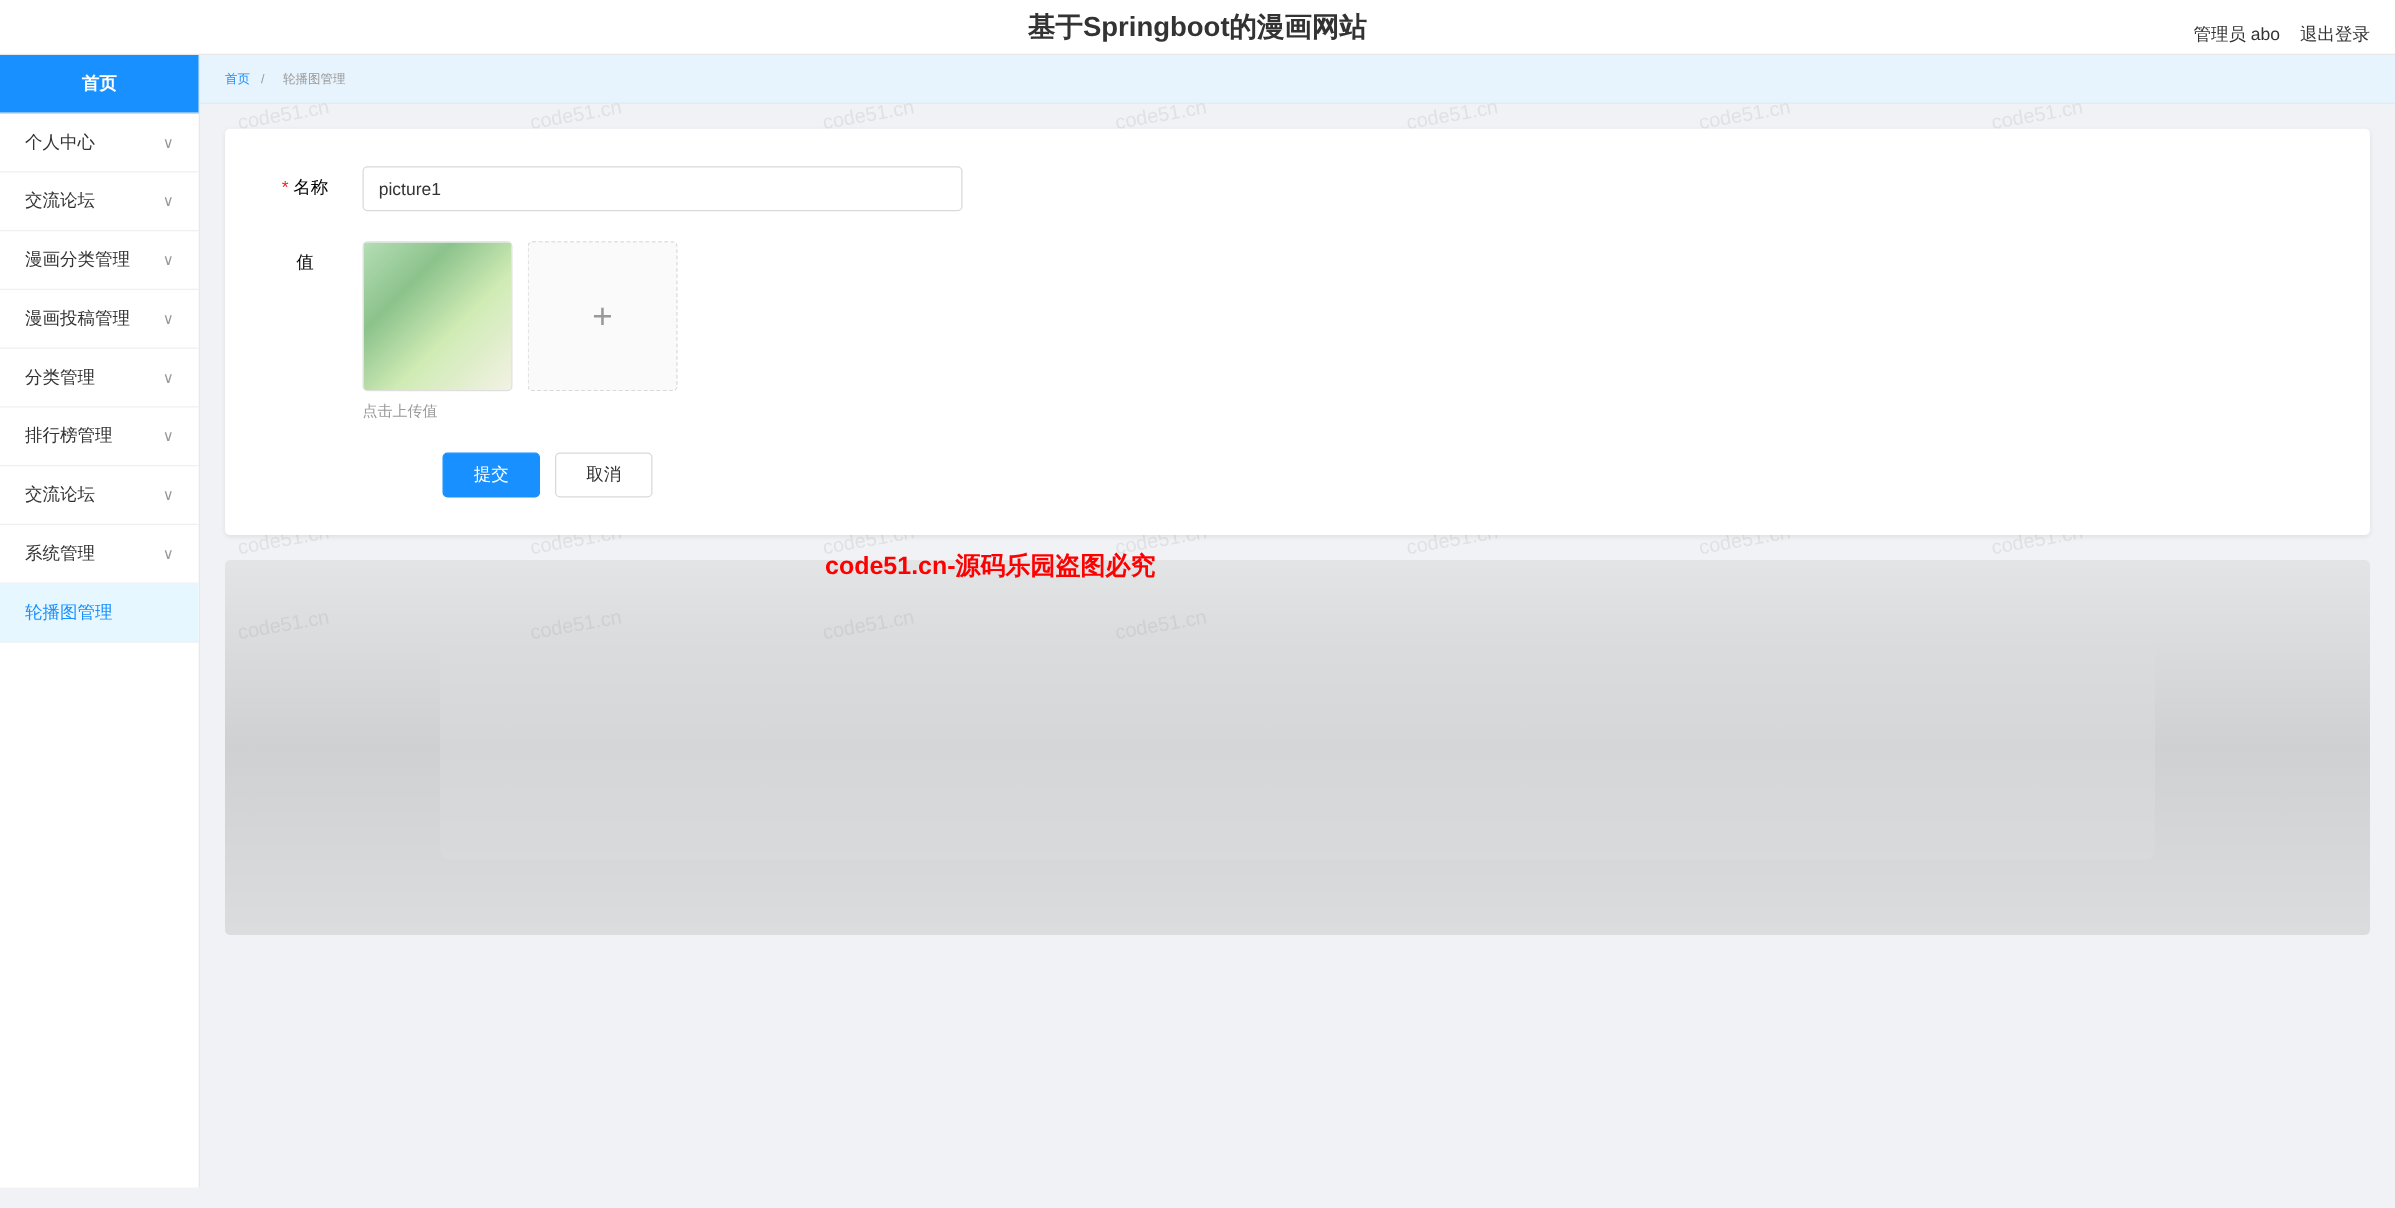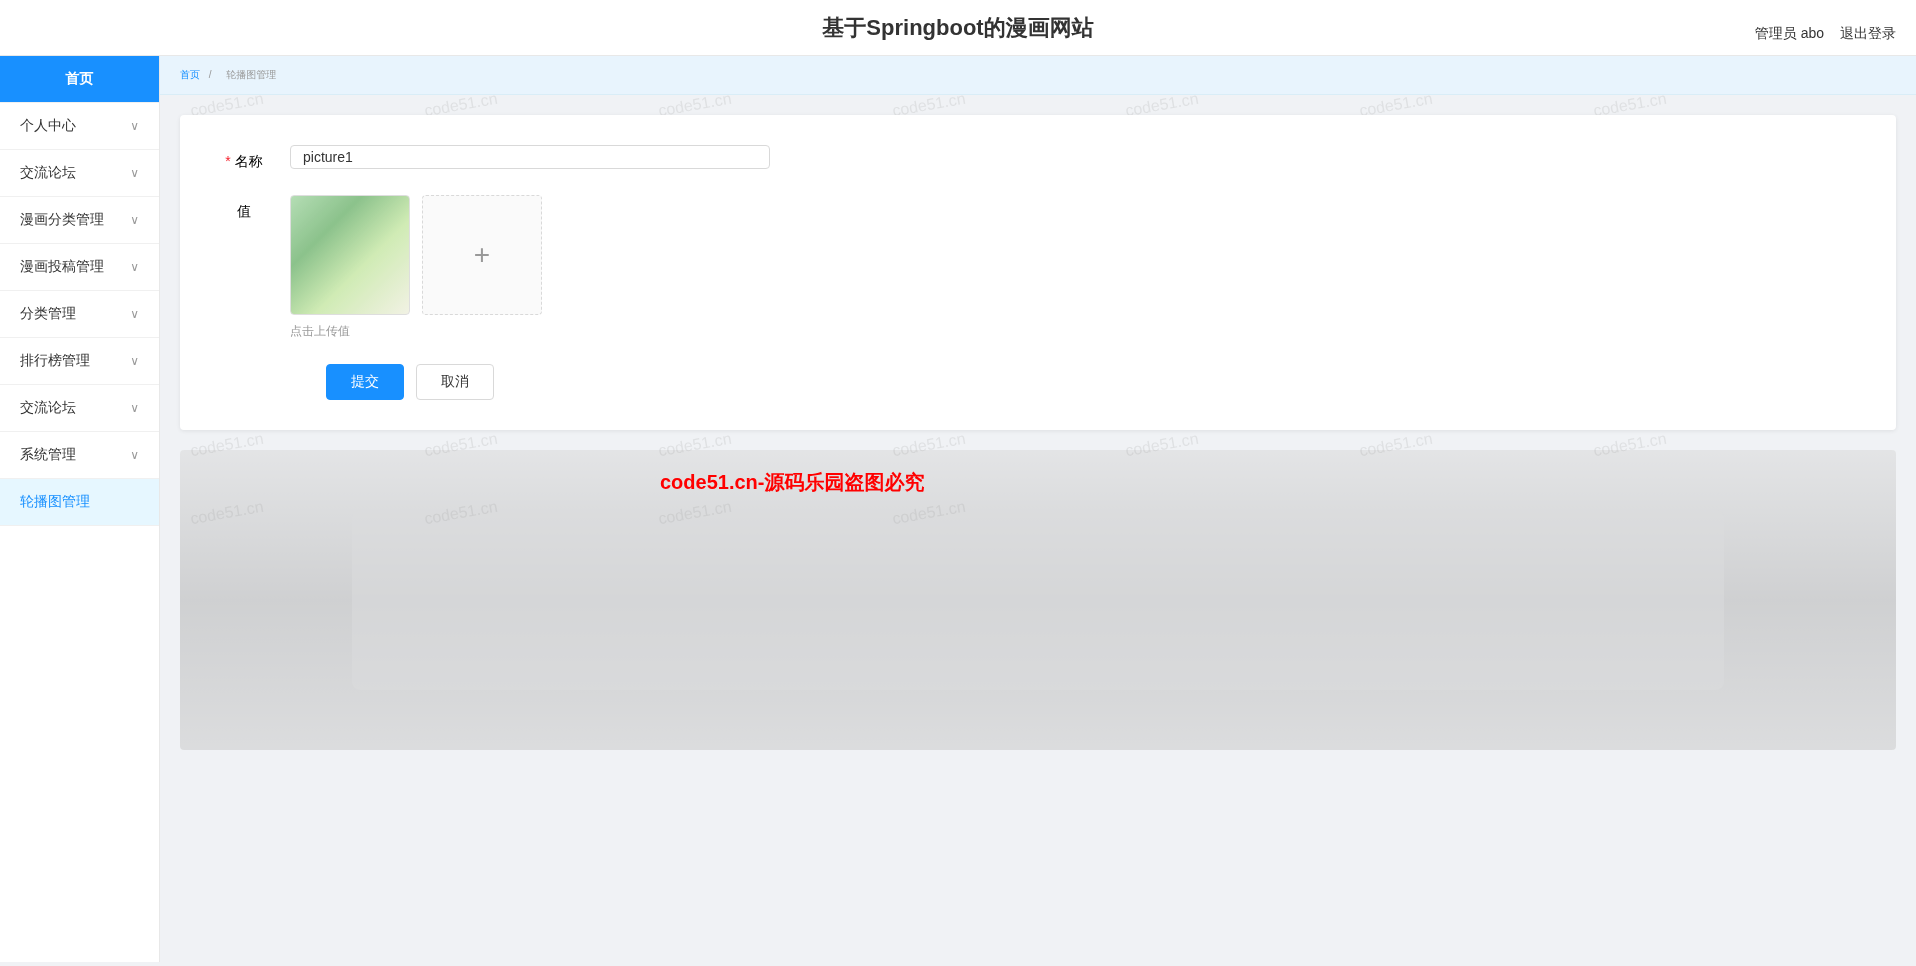--- a/index.html
+++ b/index.html
@@ -1,21 +1,21 @@
 <!DOCTYPE html>
 <html><head>
   <meta charset="utf-8">
   <style>
     * { margin: 0; padding: 0; box-sizing: border-box; }
     body { font-family: 'Microsoft YaHei', Arial, sans-serif; font-size: 14px; background: #f0f2f5; min-height: 966px; overflow: hidden; }
 
     
     .header {
       background: #fff;
-      height: 56px;
+      height: 44px;
       display: flex;
       align-items: center;
       justify-content: space-between;
       padding: 0 20px;
       border-bottom: 1px solid #e8e8e8;
       position: relative;
       z-index: 10;
     }
     .header-title {
       position: absolute;
@@ -112,21 +112,21 @@
       font-size: 14px;
       flex-shrink: 0;
     }
     .form-label.required::before {
       content: '* ';
       color: #f5222d;
     }
     .form-input {
       flex: 1;
       max-width: 480px;
-      height: 24px;
+      height: 36px;
       border: 1px solid #d9d9d9;
       border-radius: 4px;
       padding: 0 12px;
       font-size: 14px;
       outline: none;
       color: #333;
     }
 
     
     .upload-area {
@@ -161,21 +161,21 @@
     .upload-hint {
       color: #999;
       font-size: 12px;
       margin-top: 8px;
     }
 
     
     .form-actions {
       display: flex;
       gap: 12px;
-      margin-left: 80px;
+      margin-left: 108px;
       margin-top: 8px;
       padding-left: 36px;
     }
     .btn {
       padding: 8px 24px;
       border-radius: 4px;
       font-size: 14px;
       cursor: pointer;
       border: 1px solid transparent;
       transition: all 0.2s;
@@ -203,21 +203,21 @@
       color: rgba(150,150,150,0.18);
       font-size: 16px;
       transform: rotate(-10deg);
       display: inline-block;
       user-select: none;
     }
 
     
     .copyright-notice {
       position: absolute;
-      top: 354px;
+      top: 336px;
       left: 480px;
       color: #ff0000;
       font-size: 20px;
       font-weight: bold;
       z-index: 20;
       pointer-events: none;
     }
   </style>
 </head>
 <body>

